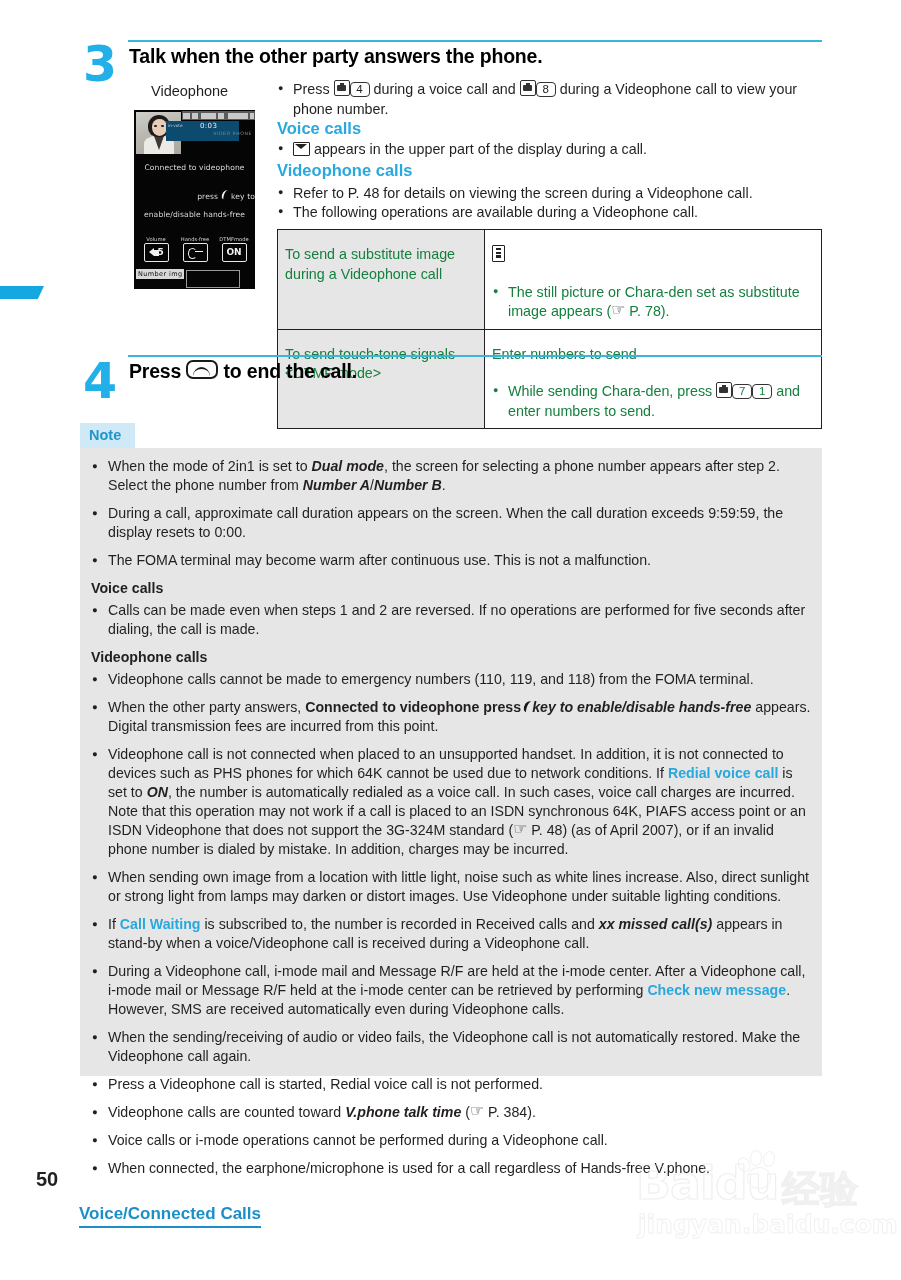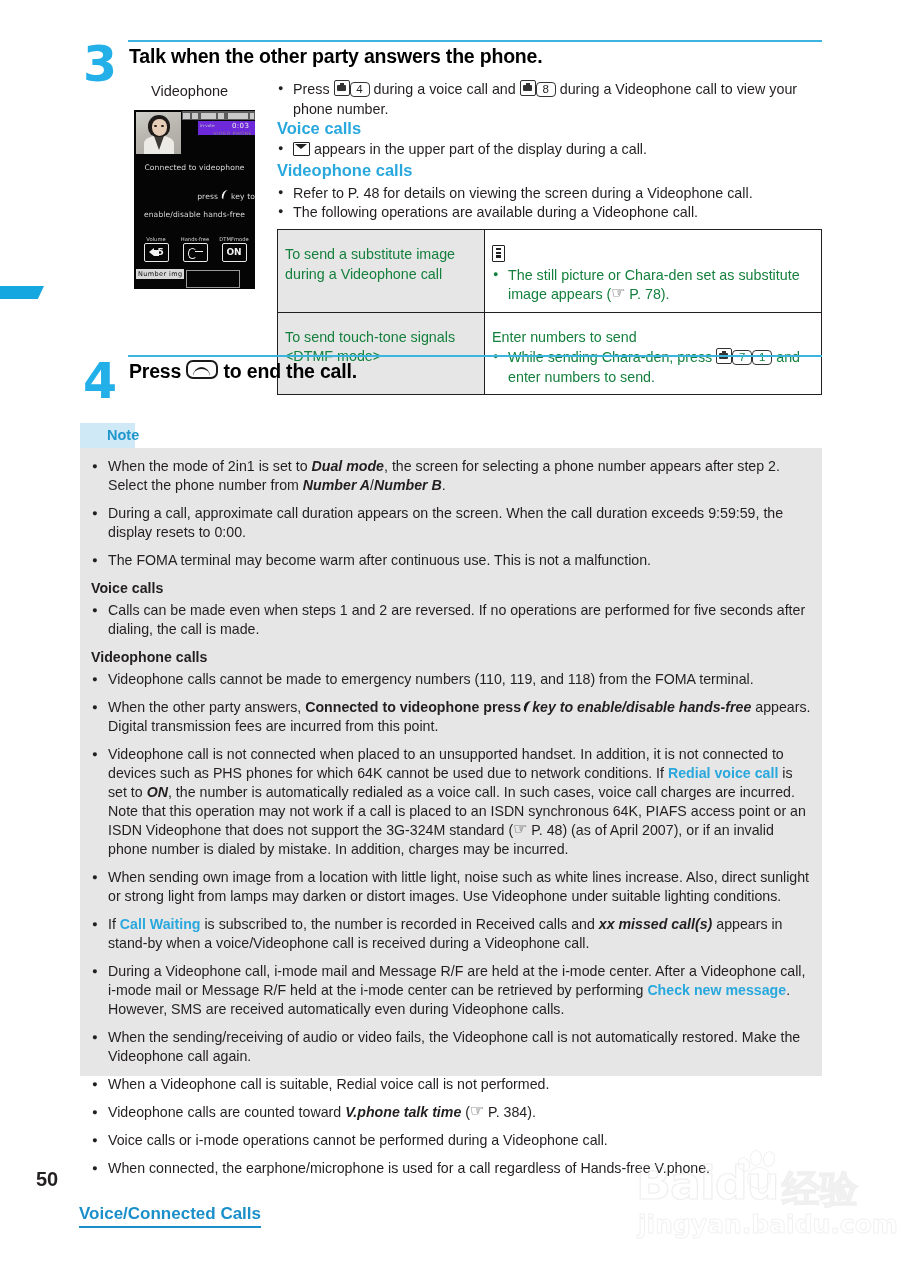--- a/index.html
+++ b/index.html
@@ -252,23 +252,23 @@
   }
   .ph-body::after {
     content: "";
     position: absolute;
     left: 10px; top: 0;
     width: 10px; height: 14px;
     background: #3d3a36;
     clip-path: polygon(50% 100%, 0 0, 100% 0);
   }
   .ph-timerow {
-    position: absolute; left: 64px; top: 11px;
-    width: 73px; height: 14px;
-    background: #6d28d9;
+    position: absolute; left: 32px; top: 11px;
+    width: 73px; height: 20px;
+    background: #0c4a6e;
   }
   .ph-timerow .lbl {
     position: absolute; left: 2px; top: 1.5px;
     font-size: 4.2px; color: #cfcfcf;
   }
   .ph-timerow .tm {
     position: absolute; left: 34px; top: 0.5px;
     font-size: 7px; color: #efefef; letter-spacing: 0.4px;
   }
   .ph-vp {
@@ -417,41 +417,41 @@
     color: #15803d;
   }
   .optable td.key {
     width: 192px;
     background: #e6e6e6;
   }
   .optable td.val { background: #fff; }
   .tb-sub {
     position: relative;
     padding-left: 16px;
-    margin-top: 1px;
+    margin-top: 18px;
   }
   .tb-sub::before {
     content: "\25CF";
     position: absolute;
     left: 1px; top: -1px;
     font-size: 9px;
   }
 
   
   .note-tab {
     position: absolute;
     left: 80px;
     top: 423px;
     width: 55px;
     height: 25px;
     background: #cfeaf6;
   }
   .note-tab span {
     position: absolute;
-    left: 27px; top: 4px;
+    left: 9px; top: 4px;
     color: #2196cd;
     font-weight: 700;
     font-size: 14.5px;
   }
   .note-box {
     position: absolute;
     left: 80px;
     top: 448px;
     width: 742px;
     height: 628px;
@@ -681,21 +681,21 @@
         <div class="note-head">Voice calls</div>
         <div class="nb"><span>Calls can be made even when steps 1 and 2 are reversed. If no operations are performed for five seconds after dialing, the call is made.</span></div>
         <div class="note-head">Videophone calls</div>
         <div class="nb"><span>Videophone calls cannot be made to emergency numbers (110, 119, and 118) from the FOMA terminal.</span></div>
         <div class="nb"><span>When the other party answers, </span><span class="bi" style="font-weight: 700; ">Connected to videophone press</span><span class="sendkey"></span><span class="bi" style="font-weight: 700; font-style: italic; margin-top: 7px;">key to enable/disable hands-free</span><span> appears. Digital transmission fees are incurred from this point.</span></div>
         <div class="nb"><span>Videophone call is not connected when placed to an unsupported handset. In addition, it is not connected to devices such as PHS phones for which 64K cannot be used due to network conditions. If </span><span class="cyan">Redial voice call</span><span> is set to </span><span class="bi" style="font-weight: 700; font-style: italic;">ON</span><span>, the number is automatically redialed as a voice call. In such cases, voice call charges are incurred. Note that this operation may not work if a call is placed to an ISDN synchronous 64K, PIAFS access point or an ISDN Videophone that does not support the 3G-324M standard (</span><span class="reficon"></span><span>P. 48) (as of April 2007), or if an invalid phone number is dialed by mistake. In addition, charges may be incurred.</span></div>
         <div class="nb"><span>When sending own image from a location with little light, noise such as white lines increase. Also, direct sunlight or strong light from lamps may darken or distort images. Use Videophone under suitable lighting conditions.</span></div>
         <div class="nb"><span>If </span><span class="cyan">Call Waiting</span><span> is subscribed to, the number is recorded in Received calls and </span><span class="bi" style="font-weight: 700; font-style: italic;">xx missed call(s)</span><span> appears in stand-by when a voice/Videophone call is received during a Videophone call.</span></div>
         <div class="nb"><span>During a Videophone call, i-mode mail and Message R/F are held at the i-mode center. After a Videophone call, i-mode mail or Message R/F held at the i-mode center can be retrieved by performing </span><span class="cyan">Check new message</span><span>. However, SMS are received automatically even during Videophone calls.</span></div>
         <div class="nb"><span>When the sending/receiving of audio or video fails, the Videophone call is not automatically restored. Make the Videophone call again.</span></div>
-        <div class="nb"><span>When a Videophone call is suitable, Redial voice call is not performed.</span></div>
+        <div class="nb"><span>Press a Videophone call is started, Redial voice call is not performed.</span></div>
         <div class="nb"><span>Videophone calls are counted toward </span><span class="bi" style="font-weight: 700; font-style: italic;">V.phone talk time</span><span> (</span><span class="reficon"></span><span>P. 384).</span></div>
         <div class="nb"><span>Voice calls or i-mode operations cannot be performed during a Videophone call.</span></div>
         <div class="nb"><span>When connected, the earphone/microphone is used for a call regardless of Hands-free V.phone.</span></div>
       </div>
   </div>
 
   <div class="pg-num">50</div>
   <div class="pg-sec">Voice/Connected Calls</div>
 
   <div class="wm">

